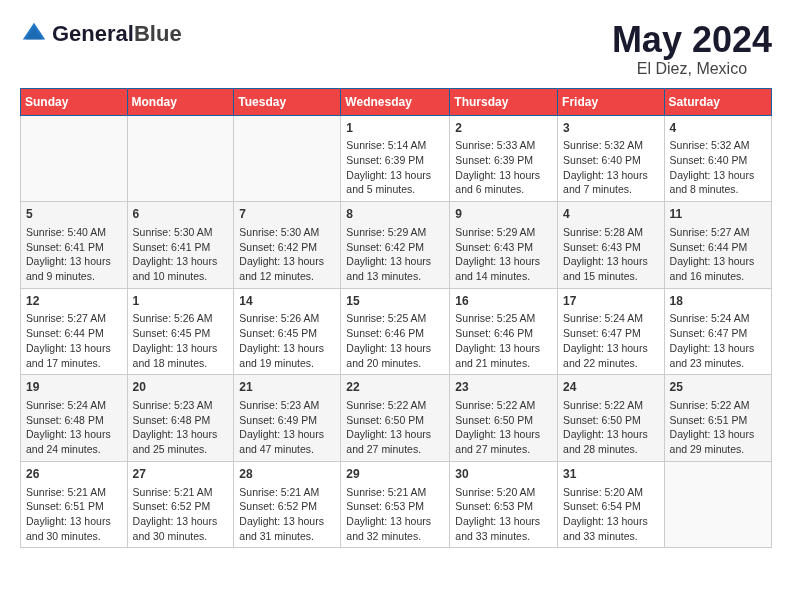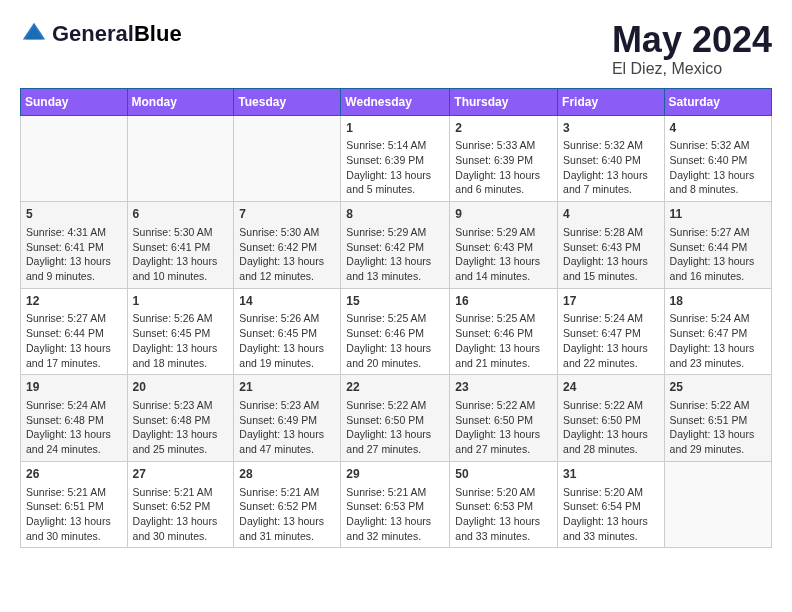--- a/index.html
+++ b/index.html
@@ -21,47 +21,47 @@
       align-items: center;
       gap: 4px;
     }
     .logo-text {
       font-size: 22px;
       font-weight: bold;
       color: #1a1a2e;
       line-height: 1.1;
     }
     .logo-text span {
-      color: #000000;
+      color: #404040;
       text-align: right;
     }
     .logo-icon {
       width: 28px;
       height: 28px;
     }
     .title-block {
-      text-align: left;
+      text-align: center;
     }
     .calendar-title {
       font-size: 36px;
       font-weight: bold;
       color: #1a1a2e;
       line-height: 1.1;
     }
     .calendar-subtitle {
       font-size: 16px;
       color: #444;
     }
     table {
       width: 100%;
       border-collapse: collapse;
       font-size: 11px;
     }
     thead tr th {
-      background-color: #8b5cf6;
+      background-color: #ef4444;
       color: #fff;
       padding: 6px 4px;
       text-align: left;
       font-size: 12px;
       font-weight: bold;
       border: 1px solid #1a5fa0;
     }
     tbody tr td {
       border: 1px solid #ccc;
       vertical-align: top;
@@ -121,21 +121,21 @@
   <tr>
         <td class="empty"></td>
         <td class="empty"></td>
         <td class="empty"></td>
         <td><span class="day-num">1</span><span>Sunrise: 5:14 AM</span><br><span>Sunset: 6:39 PM</span><br><span>Daylight: 13 hours</span><br><span>and 5 minutes.</span></td>
         <td><span class="day-num">2</span><span>Sunrise: 5:33 AM</span><br><span>Sunset: 6:39 PM</span><br><span>Daylight: 13 hours</span><br><span>and 6 minutes.</span></td>
         <td><span class="day-num">3</span><span>Sunrise: 5:32 AM</span><br><span>Sunset: 6:40 PM</span><br><span>Daylight: 13 hours</span><br><span>and 7 minutes.</span></td>
         <td><span class="day-num">4</span><span>Sunrise: 5:32 AM</span><br><span>Sunset: 6:40 PM</span><br><span>Daylight: 13 hours</span><br><span>and 8 minutes.</span></td>
       </tr>
       <tr>
-        <td><span class="day-num">5</span><span>Sunrise: 4:31 AM</span><br><span>Sunset: 6:41 PM</span><br><span>Daylight: 13 hours</span><br><span>and 9 minutes.</span></td>
+        <td><span class="day-num">5</span><span>Sunrise: 5:40 AM</span><br><span>Sunset: 6:41 PM</span><br><span>Daylight: 13 hours</span><br><span>and 9 minutes.</span></td>
         <td><span class="day-num">6</span><span>Sunrise: 5:30 AM</span><br><span>Sunset: 6:41 PM</span><br><span>Daylight: 13 hours</span><br><span>and 10 minutes.</span></td>
         <td><span class="day-num">7</span><span>Sunrise: 5:30 AM</span><br><span>Sunset: 6:42 PM</span><br><span>Daylight: 13 hours</span><br><span>and 12 minutes.</span></td>
         <td><span class="day-num">8</span><span>Sunrise: 5:29 AM</span><br><span>Sunset: 6:42 PM</span><br><span>Daylight: 13 hours</span><br><span>and 13 minutes.</span></td>
         <td><span class="day-num">9</span><span>Sunrise: 5:29 AM</span><br><span>Sunset: 6:43 PM</span><br><span>Daylight: 13 hours</span><br><span>and 14 minutes.</span></td>
         <td><span class="day-num">4</span><span>Sunrise: 5:28 AM</span><br><span>Sunset: 6:43 PM</span><br><span>Daylight: 13 hours</span><br><span>and 15 minutes.</span></td>
         <td><span class="day-num">11</span><span>Sunrise: 5:27 AM</span><br><span>Sunset: 6:44 PM</span><br><span>Daylight: 13 hours</span><br><span>and 16 minutes.</span></td>
       </tr>
       <tr>
         <td><span class="day-num">12</span><span>Sunrise: 5:27 AM</span><br><span>Sunset: 6:44 PM</span><br><span>Daylight: 13 hours</span><br><span>and 17 minutes.</span></td>
         <td><span class="day-num">1</span><span>Sunrise: 5:26 AM</span><br><span>Sunset: 6:45 PM</span><br><span>Daylight: 13 hours</span><br><span>and 18 minutes.</span></td>
@@ -152,18 +152,18 @@
         <td><span class="day-num">22</span><span>Sunrise: 5:22 AM</span><br><span>Sunset: 6:50 PM</span><br><span>Daylight: 13 hours</span><br><span>and 27 minutes.</span></td>
         <td><span class="day-num">23</span><span>Sunrise: 5:22 AM</span><br><span>Sunset: 6:50 PM</span><br><span>Daylight: 13 hours</span><br><span>and 27 minutes.</span></td>
         <td><span class="day-num">24</span><span>Sunrise: 5:22 AM</span><br><span>Sunset: 6:50 PM</span><br><span>Daylight: 13 hours</span><br><span>and 28 minutes.</span></td>
         <td><span class="day-num">25</span><span>Sunrise: 5:22 AM</span><br><span>Sunset: 6:51 PM</span><br><span>Daylight: 13 hours</span><br><span>and 29 minutes.</span></td>
       </tr>
       <tr>
         <td><span class="day-num">26</span><span>Sunrise: 5:21 AM</span><br><span>Sunset: 6:51 PM</span><br><span>Daylight: 13 hours</span><br><span>and 30 minutes.</span></td>
         <td><span class="day-num">27</span><span>Sunrise: 5:21 AM</span><br><span>Sunset: 6:52 PM</span><br><span>Daylight: 13 hours</span><br><span>and 30 minutes.</span></td>
         <td><span class="day-num">28</span><span>Sunrise: 5:21 AM</span><br><span>Sunset: 6:52 PM</span><br><span>Daylight: 13 hours</span><br><span>and 31 minutes.</span></td>
         <td><span class="day-num">29</span><span>Sunrise: 5:21 AM</span><br><span>Sunset: 6:53 PM</span><br><span>Daylight: 13 hours</span><br><span>and 32 minutes.</span></td>
-        <td><span class="day-num">50</span><span>Sunrise: 5:20 AM</span><br><span>Sunset: 6:53 PM</span><br><span>Daylight: 13 hours</span><br><span>and 33 minutes.</span></td>
+        <td><span class="day-num">30</span><span>Sunrise: 5:20 AM</span><br><span>Sunset: 6:53 PM</span><br><span>Daylight: 13 hours</span><br><span>and 33 minutes.</span></td>
         <td><span class="day-num">31</span><span>Sunrise: 5:20 AM</span><br><span>Sunset: 6:54 PM</span><br><span>Daylight: 13 hours</span><br><span>and 33 minutes.</span></td>
         <td class="empty"></td>
       </tr>
     </tbody>
 </table>
 
 </body></html>

